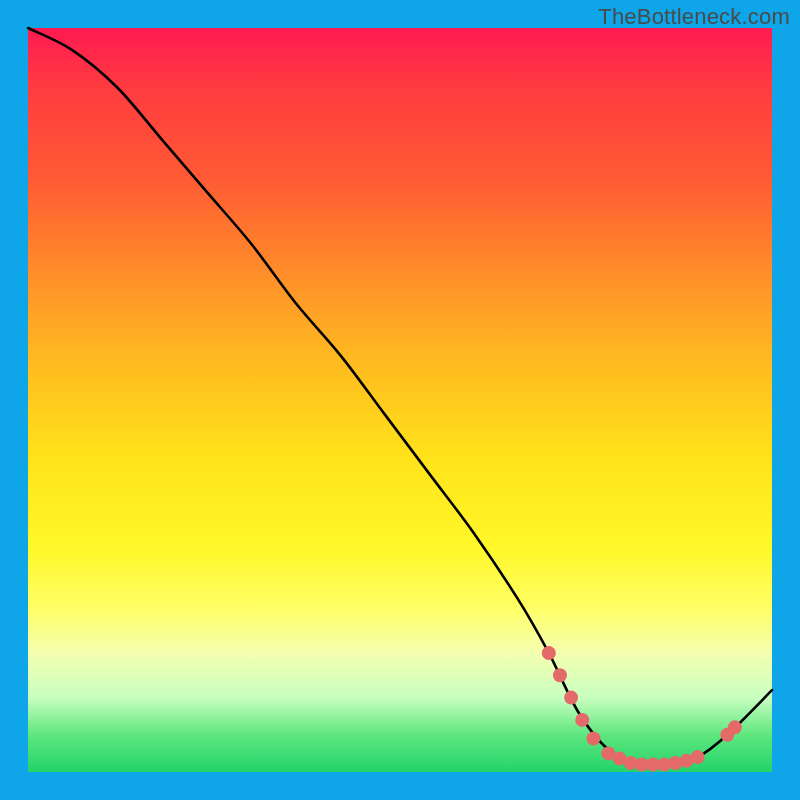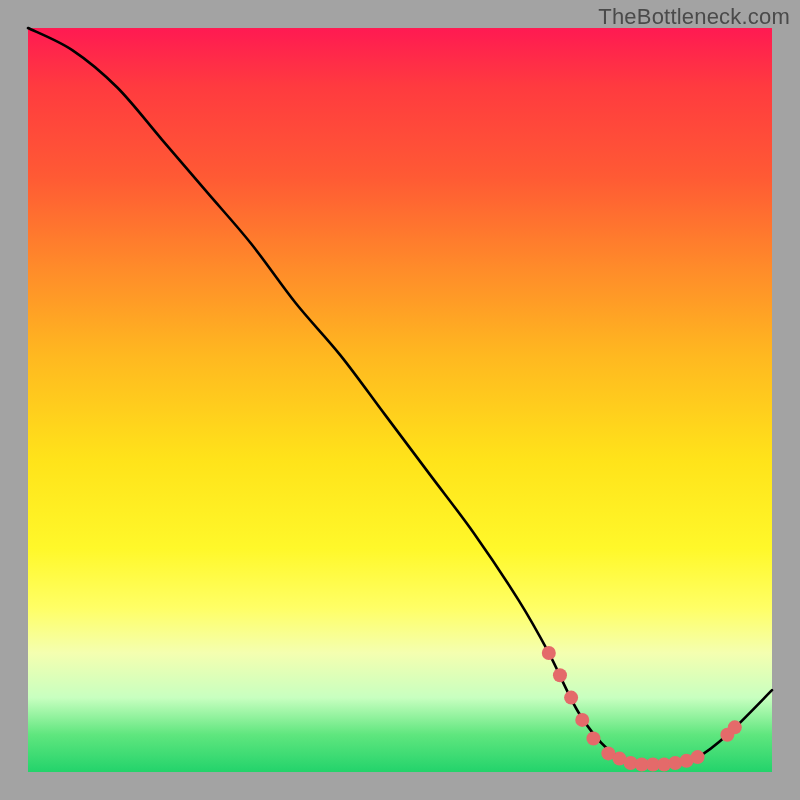--- a/index.html
+++ b/index.html
@@ -8,21 +8,21 @@
     width: 800px;
     height: 800px;
     background: #000;
     overflow: hidden;
     font-family: Arial, Helvetica, sans-serif;
   }
   .frame {
     position: relative;
     width: 800px;
     height: 800px;
-    background: #a3a3a3;
+    background: #0ea5e9;
   }
   .plot {
     position: absolute;
     left: 28px;
     top: 28px;
     width: 744px;
     height: 744px;
     background: linear-gradient(
       to bottom,
       #ff1a52 0%,

